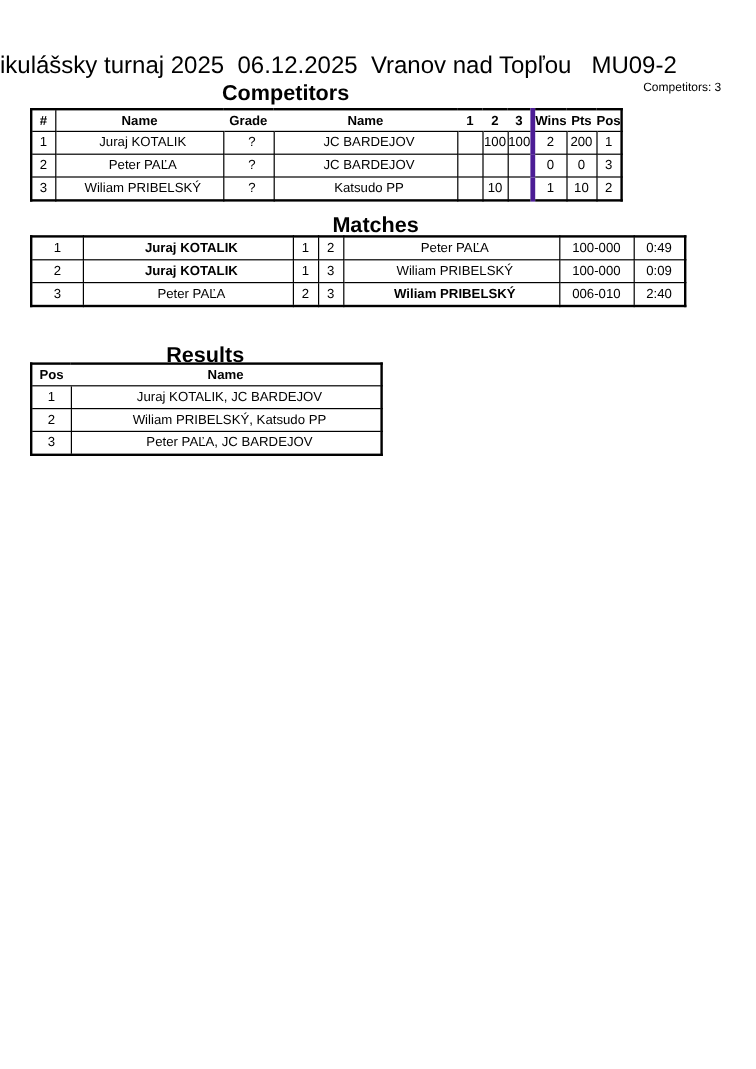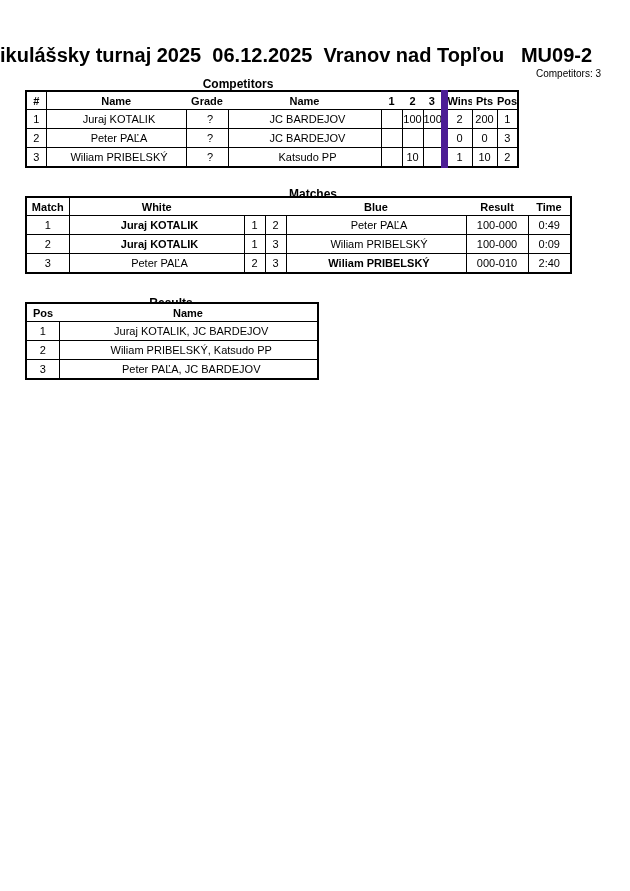--- a/index.html
+++ b/index.html
@@ -4,26 +4,26 @@
 <style>
   html, body { margin:0; padding:0; }
   body {
     width:630px; height:891px;
     background:#ffffff; color:#000000;
     font-family:"Liberation Sans", sans-serif;
     position:relative; overflow:hidden;
   }
   .page-title {
     position:absolute; top:44px; left:0;
-    font-size:20px; font-weight:bold;
+    font-size:20px; font-weight:normal;
     white-space:pre; letter-spacing:0;
   }
   .sec-title {
-    position:absolute; font-size:12px; font-weight:bold;
-    transform:translateX(-50%); white-space:nowrap;margin-top:10px;
+    position:absolute; font-size:18px; font-weight:bold;
+    transform:translateX(-50%); white-space:nowrap;
   }
   #sec-competitors { left:238px; top:67px; }
   #sec-matches     { left:313px; top:177px; }
   #sec-results     { left:171px; top:286px; }
   .count-label {
     position:absolute; top:68px; left:536px; font-size:10px;text-align:right;
   }
   table {
     position:absolute; border-collapse:collapse; table-layout:fixed;
     border:2px solid #000; background:#fff;
@@ -33,21 +33,21 @@
   #t-results     { left:25px; top:302px; width:292px; }
   th, td {
     font-size:11px; height:18px; padding:0;
     vertical-align:middle; white-space:nowrap; overflow:hidden;
     text-align:center;
   }
   th { height:17px; font-weight:bold; border:none; border-bottom:1px solid #000; }
   td { border:1px solid #000; }
   .l { text-align:center; padding-left:6px; }
   .sep-r   { border-right:1px solid #000; }
-  .thick-l { border-left:7px solid #4c1d95; }
+  .thick-l { border-left:4px solid #4c1d95; }
   .b { font-weight:bold; }
 </style>
 </head>
 <body>
 
 <div class="page-title">ikulášsky turnaj 2025  06.12.2025  Vranov nad Topľou   MU09-2</div>
 
 <div class="sec-title" id="sec-competitors">Competitors</div>
 <div class="count-label">Competitors: 3</div>
 
@@ -122,29 +122,20 @@
   <colgroup>
     <col style="width:43px">
       <col style="width:175px">
       <col style="width:21px">
       <col style="width:21px">
     <col style="width:180px">
       <col style="width:62px">
       <col style="width:43px">
   </colgroup>
   <tbody>
-      <tr>
-    <th class="sep-r">Match</th>
-    <th>White</th>
-    <th></th>
-    <th></th>
-    <th>Blue</th>
-    <th>Result</th>
-    <th>Time</th>
-  </tr>
   <tr>
     <td>1</td>
     <td class="l b">Juraj KOTALIK</td>
     <td>1</td>
     <td>2</td>
     <td class="l">Peter PAĽA</td>
     <td>100-000</td>
     <td>0:49</td>
   </tr>
   <tr>
@@ -155,21 +146,21 @@
     <td class="l">Wiliam PRIBELSKÝ</td>
     <td>100-000</td>
     <td>0:09</td>
   </tr>
   <tr>
     <td>3</td>
     <td class="l">Peter PAĽA</td>
     <td>2</td>
     <td>3</td>
     <td class="l b">Wiliam PRIBELSKÝ</td>
-    <td>000-010</td>
+    <td>006-010</td>
     <td>2:40</td>
   </tr>
 </tbody>
   </table>
 
 <div class="sec-title" id="sec-results">Results</div>
 
 <table id="t-results">
   <colgroup>
     <col style="width:33px">

